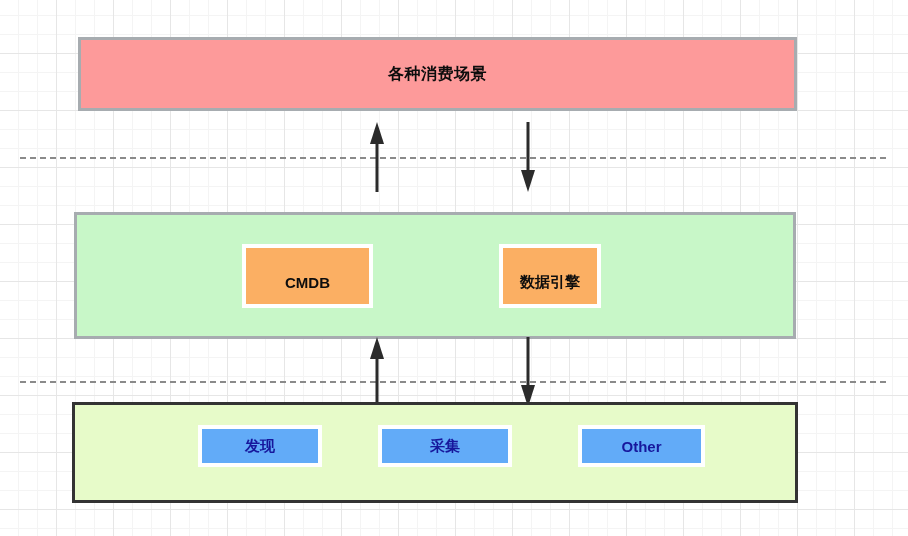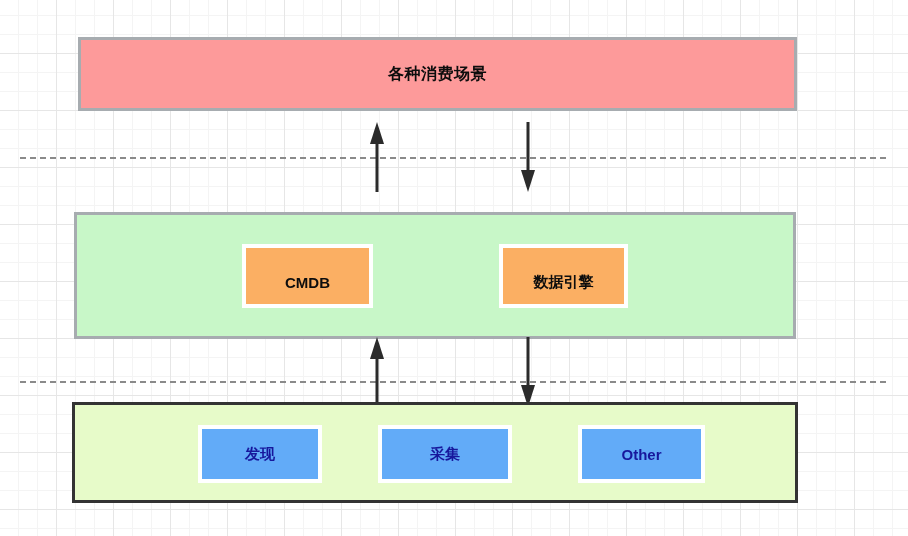--- a/index.html
+++ b/index.html
@@ -82,27 +82,27 @@
     height: 64px;
     top: 244px;
   }
   .comp-orange .label {
     font-size: 15px;
     font-weight: bold;
     color: #0d0d0d;
     margin-top: 13px;
   }
   #comp-cmdb { left: 242px; width: 131px; }
-  #comp-engine { left: 499px; width: 129px; }
+  #comp-engine { left: 499px; width: 102px; }
 
   
   .comp-blue {
     background: #62abf8;
     border: 4px solid #ffffff;
-    height: 58px;
+    height: 42px;
     top: 425px;
   }
   .comp-blue .label {
     font-size: 15px;
     font-weight: bold;
     color: #17179c;
   }
   #comp-discover { left: 198px; width: 124px; }
   #comp-collect  { left: 378px; width: 134px; }
   #comp-other    { left: 578px; width: 127px; }

